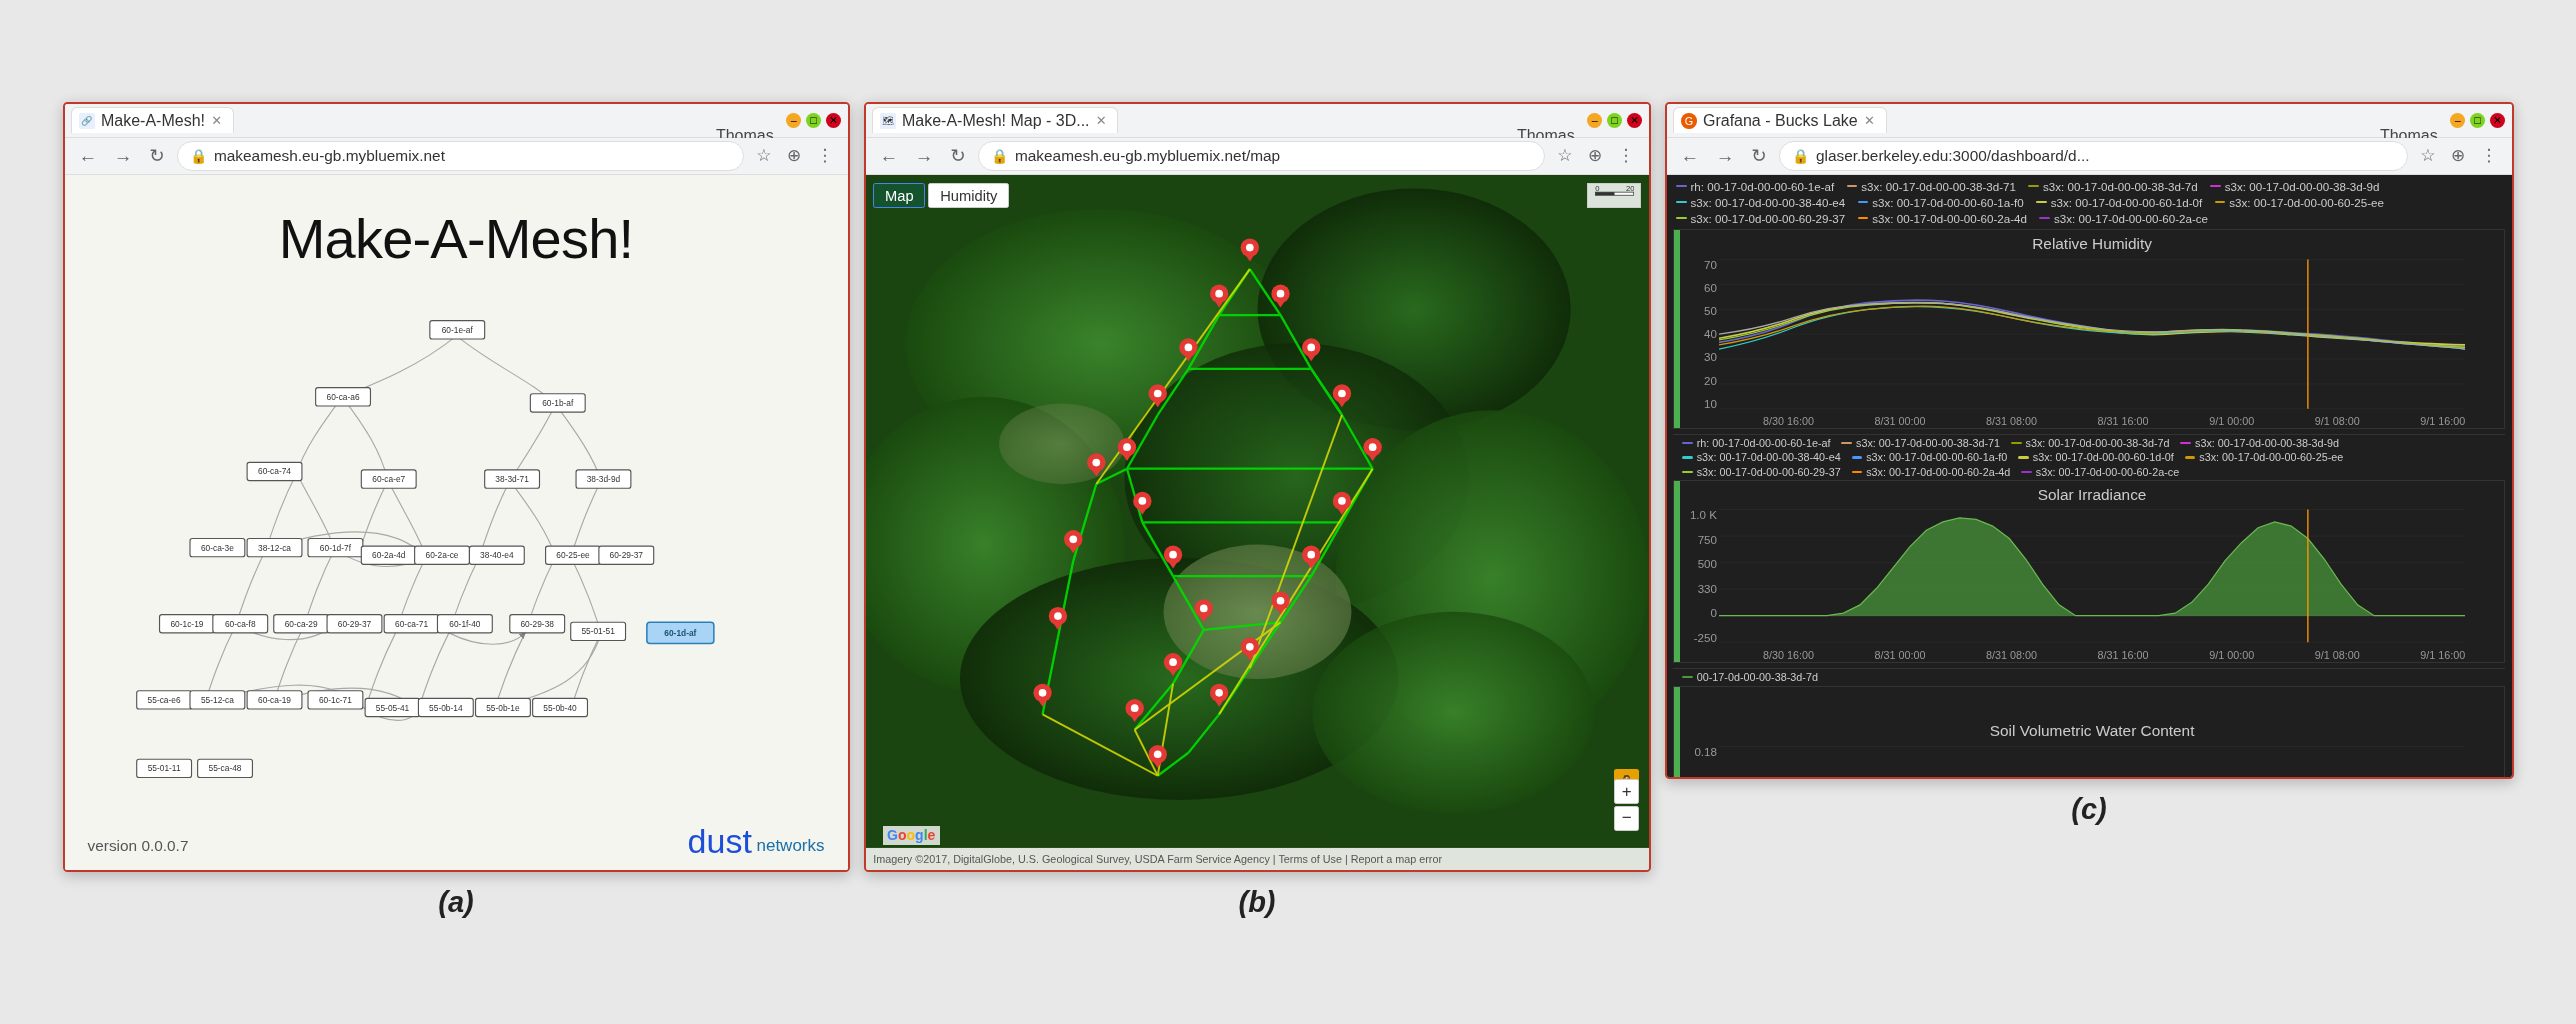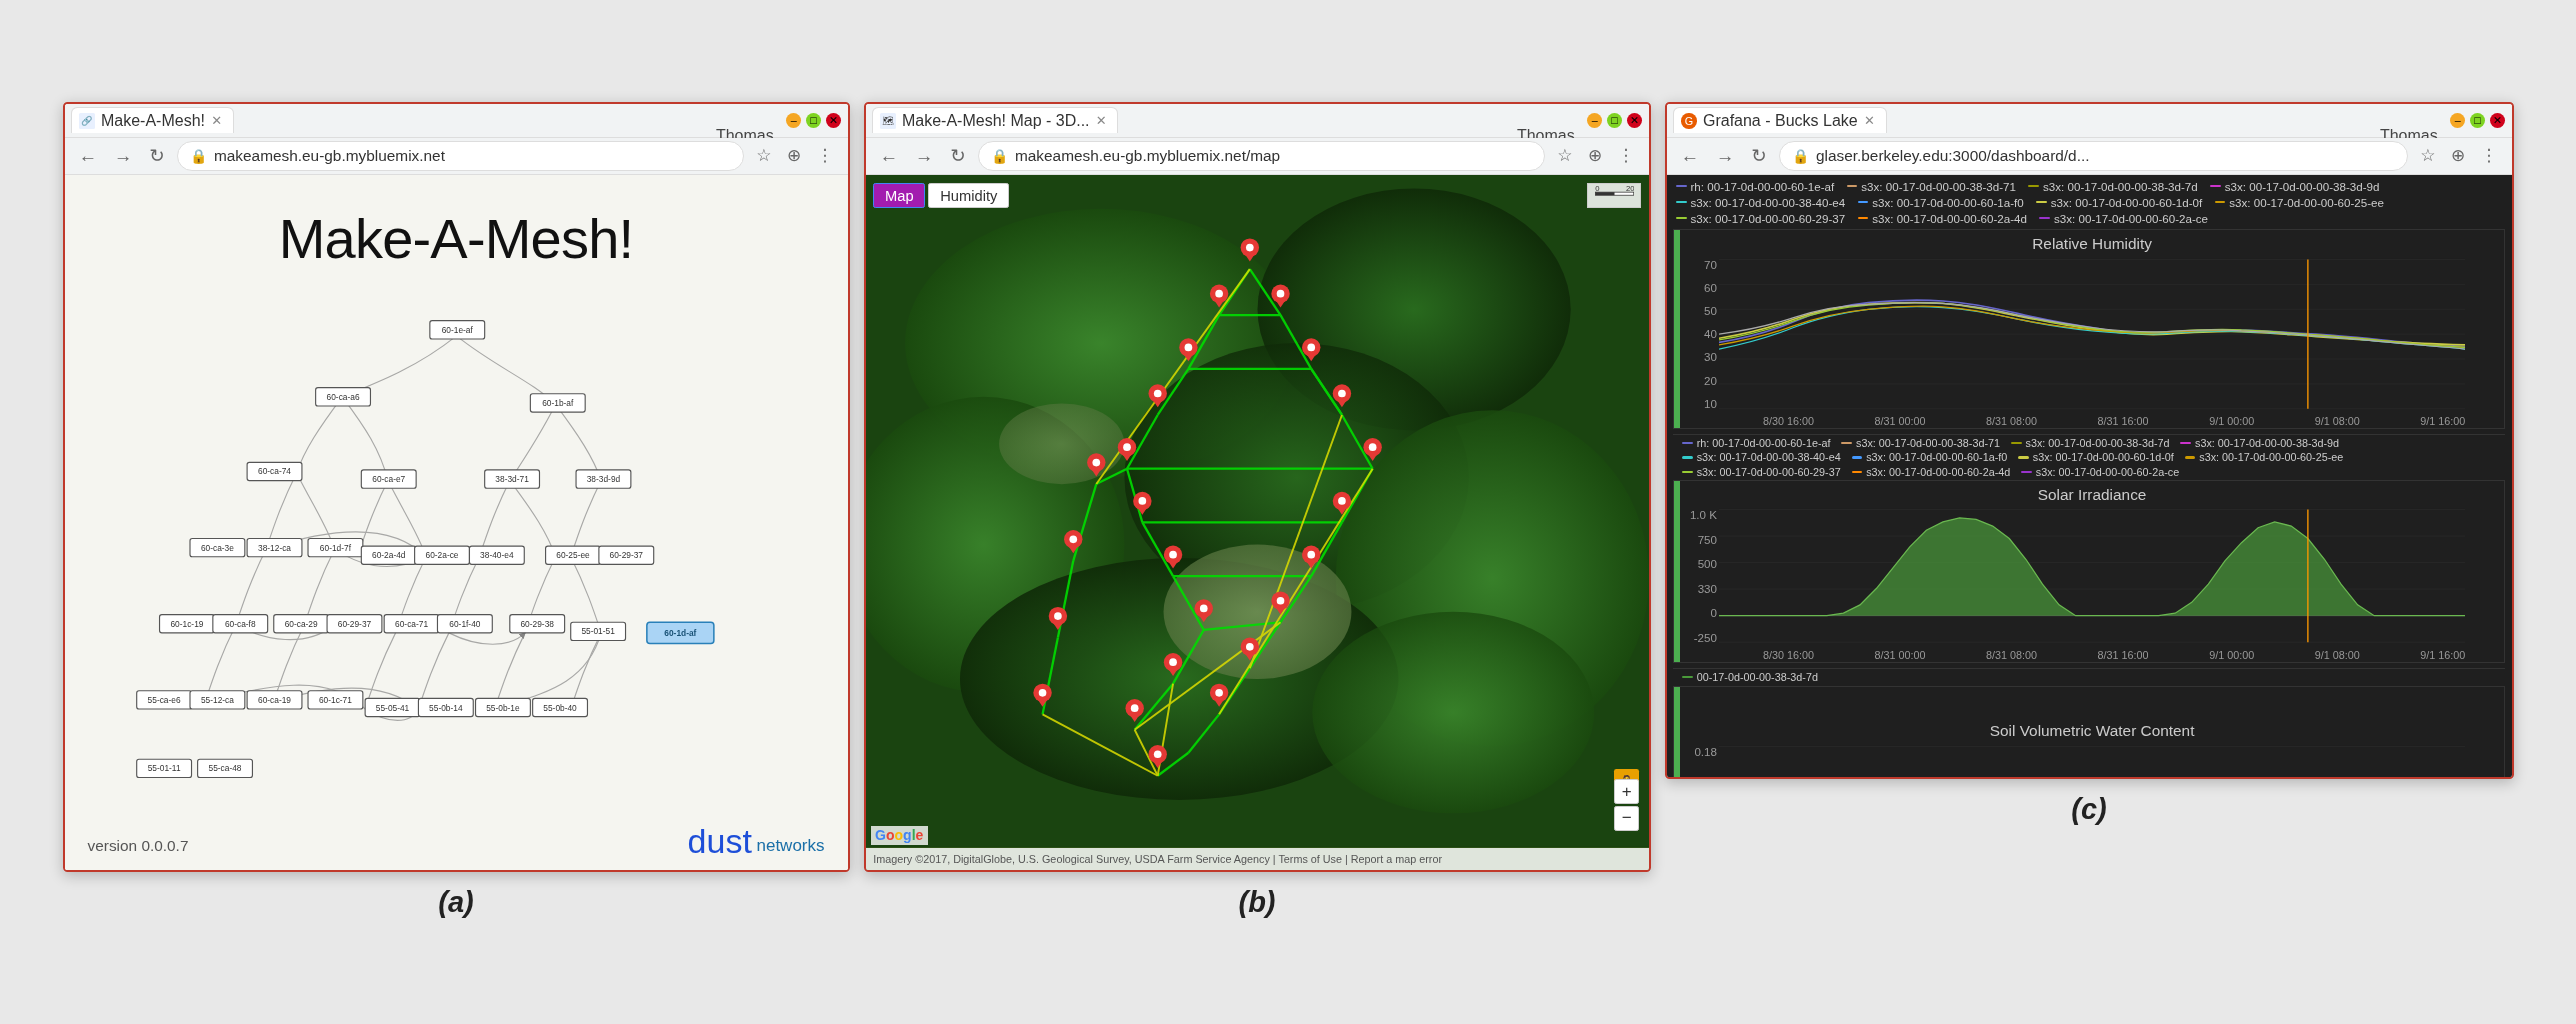--- a/index.html
+++ b/index.html
@@ -215,21 +215,21 @@
     .map-btn {
       background: #fff;
       border: 0.8px solid #ccc;
       border-radius: 2.3px;
       padding: 3.9px 10.8px;
       font-size: 14.7px;
       cursor: pointer;
       color: #333;
     }
     .map-btn.active {
-      background: #a21caf;
+      background: #14532d;
       color: #fff;
       border-color: #4285f4;
     }
     .map-compass {
       position: absolute;
       top: 7.7px;
       right: 7.7px;
       background: rgba(255,255,255,0.85);
       border: 0.8px solid #ccc;
       padding: 3.1px 6.2px;
@@ -853,21 +853,21 @@
 
         <div class="map-zoom-controls" style="position:absolute;bottom:39px;right:9.3px;z-index:10;">
           <button class="map-zoom-btn">+</button>
           <button class="map-zoom-btn">−</button>
         </div>
 
         <div class="map-attribution">
           <span style="font-size:10.8px;">Imagery ©2017, DigitalGlobe, U.S. Geological Survey, USDA Farm Service Agency | Terms of Use | Report a map error</span>
         </div>
 
-        <div style="position:absolute;bottom:25px;left:5px;z-index:10;background:rgba(255,255,255,0.8);padding:1.5px 4.6px;border-radius:0;font-size:14px;font-weight:bold;color:#4285f4;">
+        <div style="position:absolute;bottom:25px;left:17px;z-index:10;background:rgba(255,255,255,0.8);padding:1.5px 4.6px;border-radius:0;font-size:14px;font-weight:bold;color:#4285f4;">
           <span style="color:#4285f4">G</span><span style="color:#ea4335">o</span><span style="color:#fbbc04">o</span><span style="color:#4285f4">g</span><span style="color:#34a853">l</span><span style="color:#ea4335">e</span>
         </div>
       </div>
     </div>
     <div class="panel-label">(b)</div>
   </div>
 
   <div class="panel-wrapper">
     <div class="chrome-window panel-c">
       <div class="chrome-titlebar">

